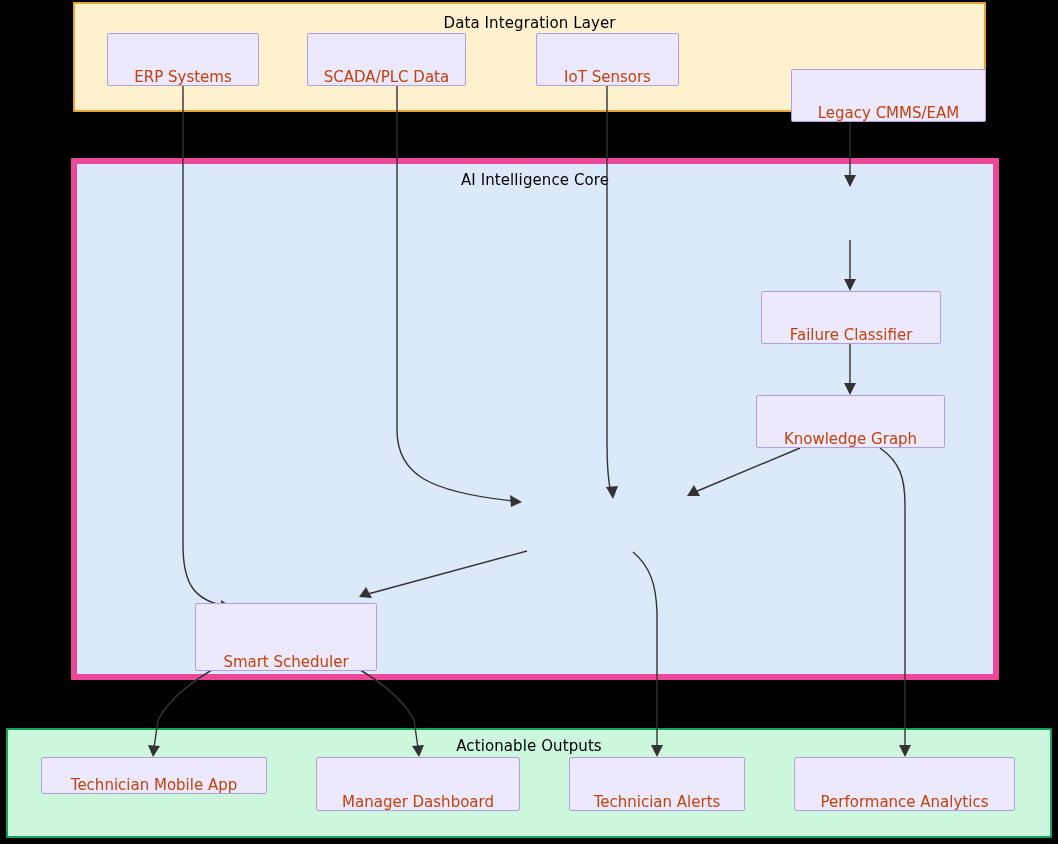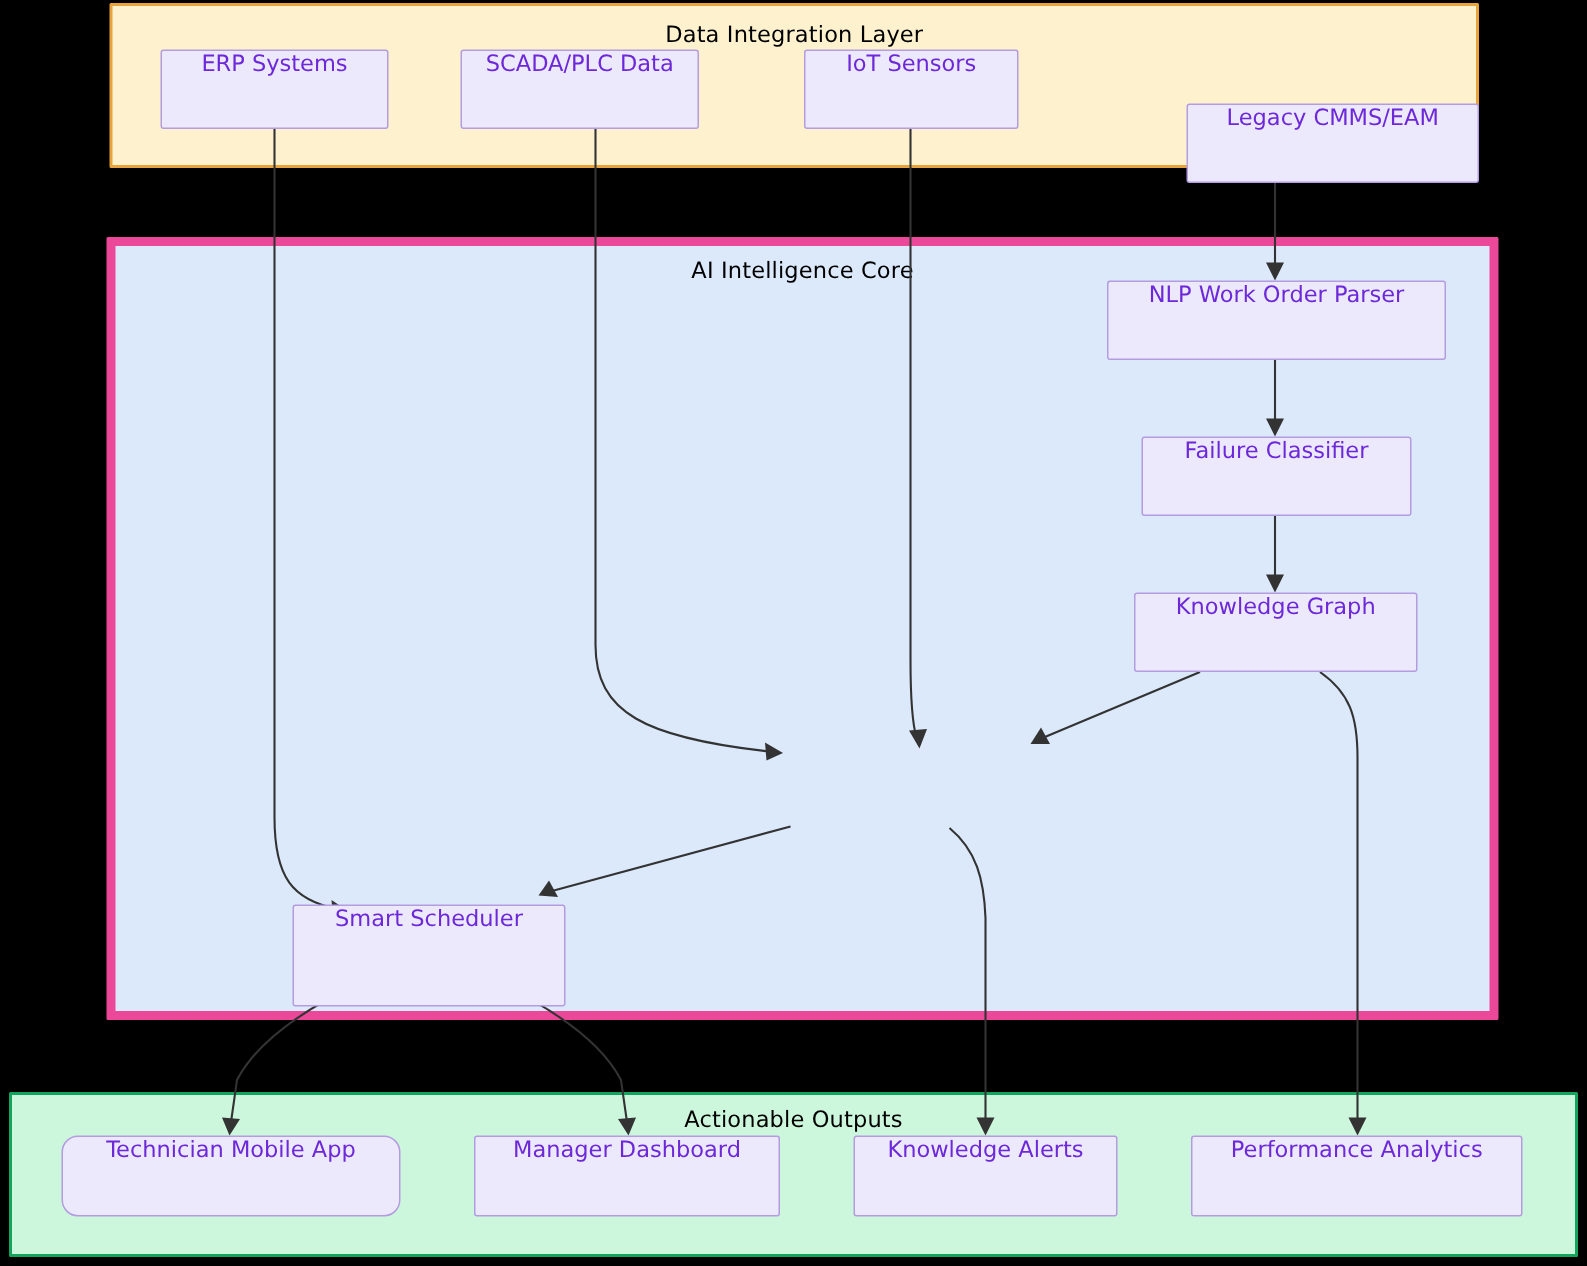--- a/index.html
+++ b/index.html
@@ -27,40 +27,40 @@
   }
   #cluster-out{
     left:6px;top:728px;width:1046px;height:110px;
     background:#ccf7dd;border:2px solid #13a45e;border-radius:1px;
   }
 
   
   .node{
     position:absolute;box-sizing:border-box;
     background:#ece9fc;border:1.3px solid #b49ce0;border-radius:2px;
-    display:flex;align-items:flex-start;justify-content:center;
-    font-size:15px;color:#6d28d9;white-space:nowrap;
+    display:flex;align-items:flex-end;justify-content:center;
+    font-size:15px;color:#c2410c;white-space:nowrap;
     text-align:center;line-height:1.1;
   }
 
   
   #n-erp     {left:107px; top:33px;  width:152px;height:53px;}
   #n-scada   {left:307px; top:33px;  width:159px;height:53px;}
   #n-iot     {left:536px; top:33px;  width:143px;height:53px;}
   #n-legacy  {left:791px; top:33px;  width:195px;height:53px;margin-top:36px;}
 
   
   #n-nlp     {left:738px; top:187px; width:226px;height:53px;}
   #n-failure {left:761px; top:291px; width:180px;height:53px;}
   #n-kg      {left:756px; top:395px; width:189px;height:53px;}
   #n-pred    {left:525px; top:499px; width:186px;height:53px;}
   #n-sched   {left:195px; top:603px; width:182px;height:68px;}
 
   
-  #n-tech    {left:41px;  top:757px; width:226px;height:54px;border-radius:11px;}
+  #n-tech    {left:41px;  top:757px; width:226px;height:37px;}
   #n-mgr     {left:316px; top:757px; width:204px;height:54px;}
   #n-alerts  {left:569px; top:757px; width:176px;height:54px;}
   #n-perf    {left:794px; top:757px; width:221px;height:54px;}
 
   
   #edges{position:absolute;left:0;top:0;width:1058px;height:844px;pointer-events:none;}
   #edges path{fill:none;stroke:#333333;stroke-width:1.4px;}
   #edges polygon{fill:#333333;}
 </style>
 </head>
@@ -149,39 +149,36 @@
   <div class="node" id="n-scada">
     <span>SCADA/PLC Data</span>
   </div>
   <div class="node" id="n-iot">
     <span>IoT Sensors</span>
   </div>
   <div class="node" id="n-legacy">
     <span>Legacy CMMS/EAM</span>
   </div>
 
-  <div class="node" id="n-nlp">
-    <span>NLP Work Order Parser</span>
-  </div>
   <div class="node" id="n-failure">
     <span>Failure Classifier</span>
   </div>
   <div class="node" id="n-kg">
     <span>Knowledge Graph</span>
   </div>
   <div class="node" id="n-sched">
     <span>Smart Scheduler</span>
   </div>
 
   <div class="node" id="n-tech">
     <span>Technician Mobile App</span>
   </div>
   <div class="node" id="n-mgr">
     <span>Manager Dashboard</span>
   </div>
   <div class="node" id="n-alerts">
-    <span>Knowledge Alerts</span>
+    <span>Technician Alerts</span>
   </div>
   <div class="node" id="n-perf">
     <span>Performance Analytics</span>
   </div>
 
 </div>
 
 </body></html>

